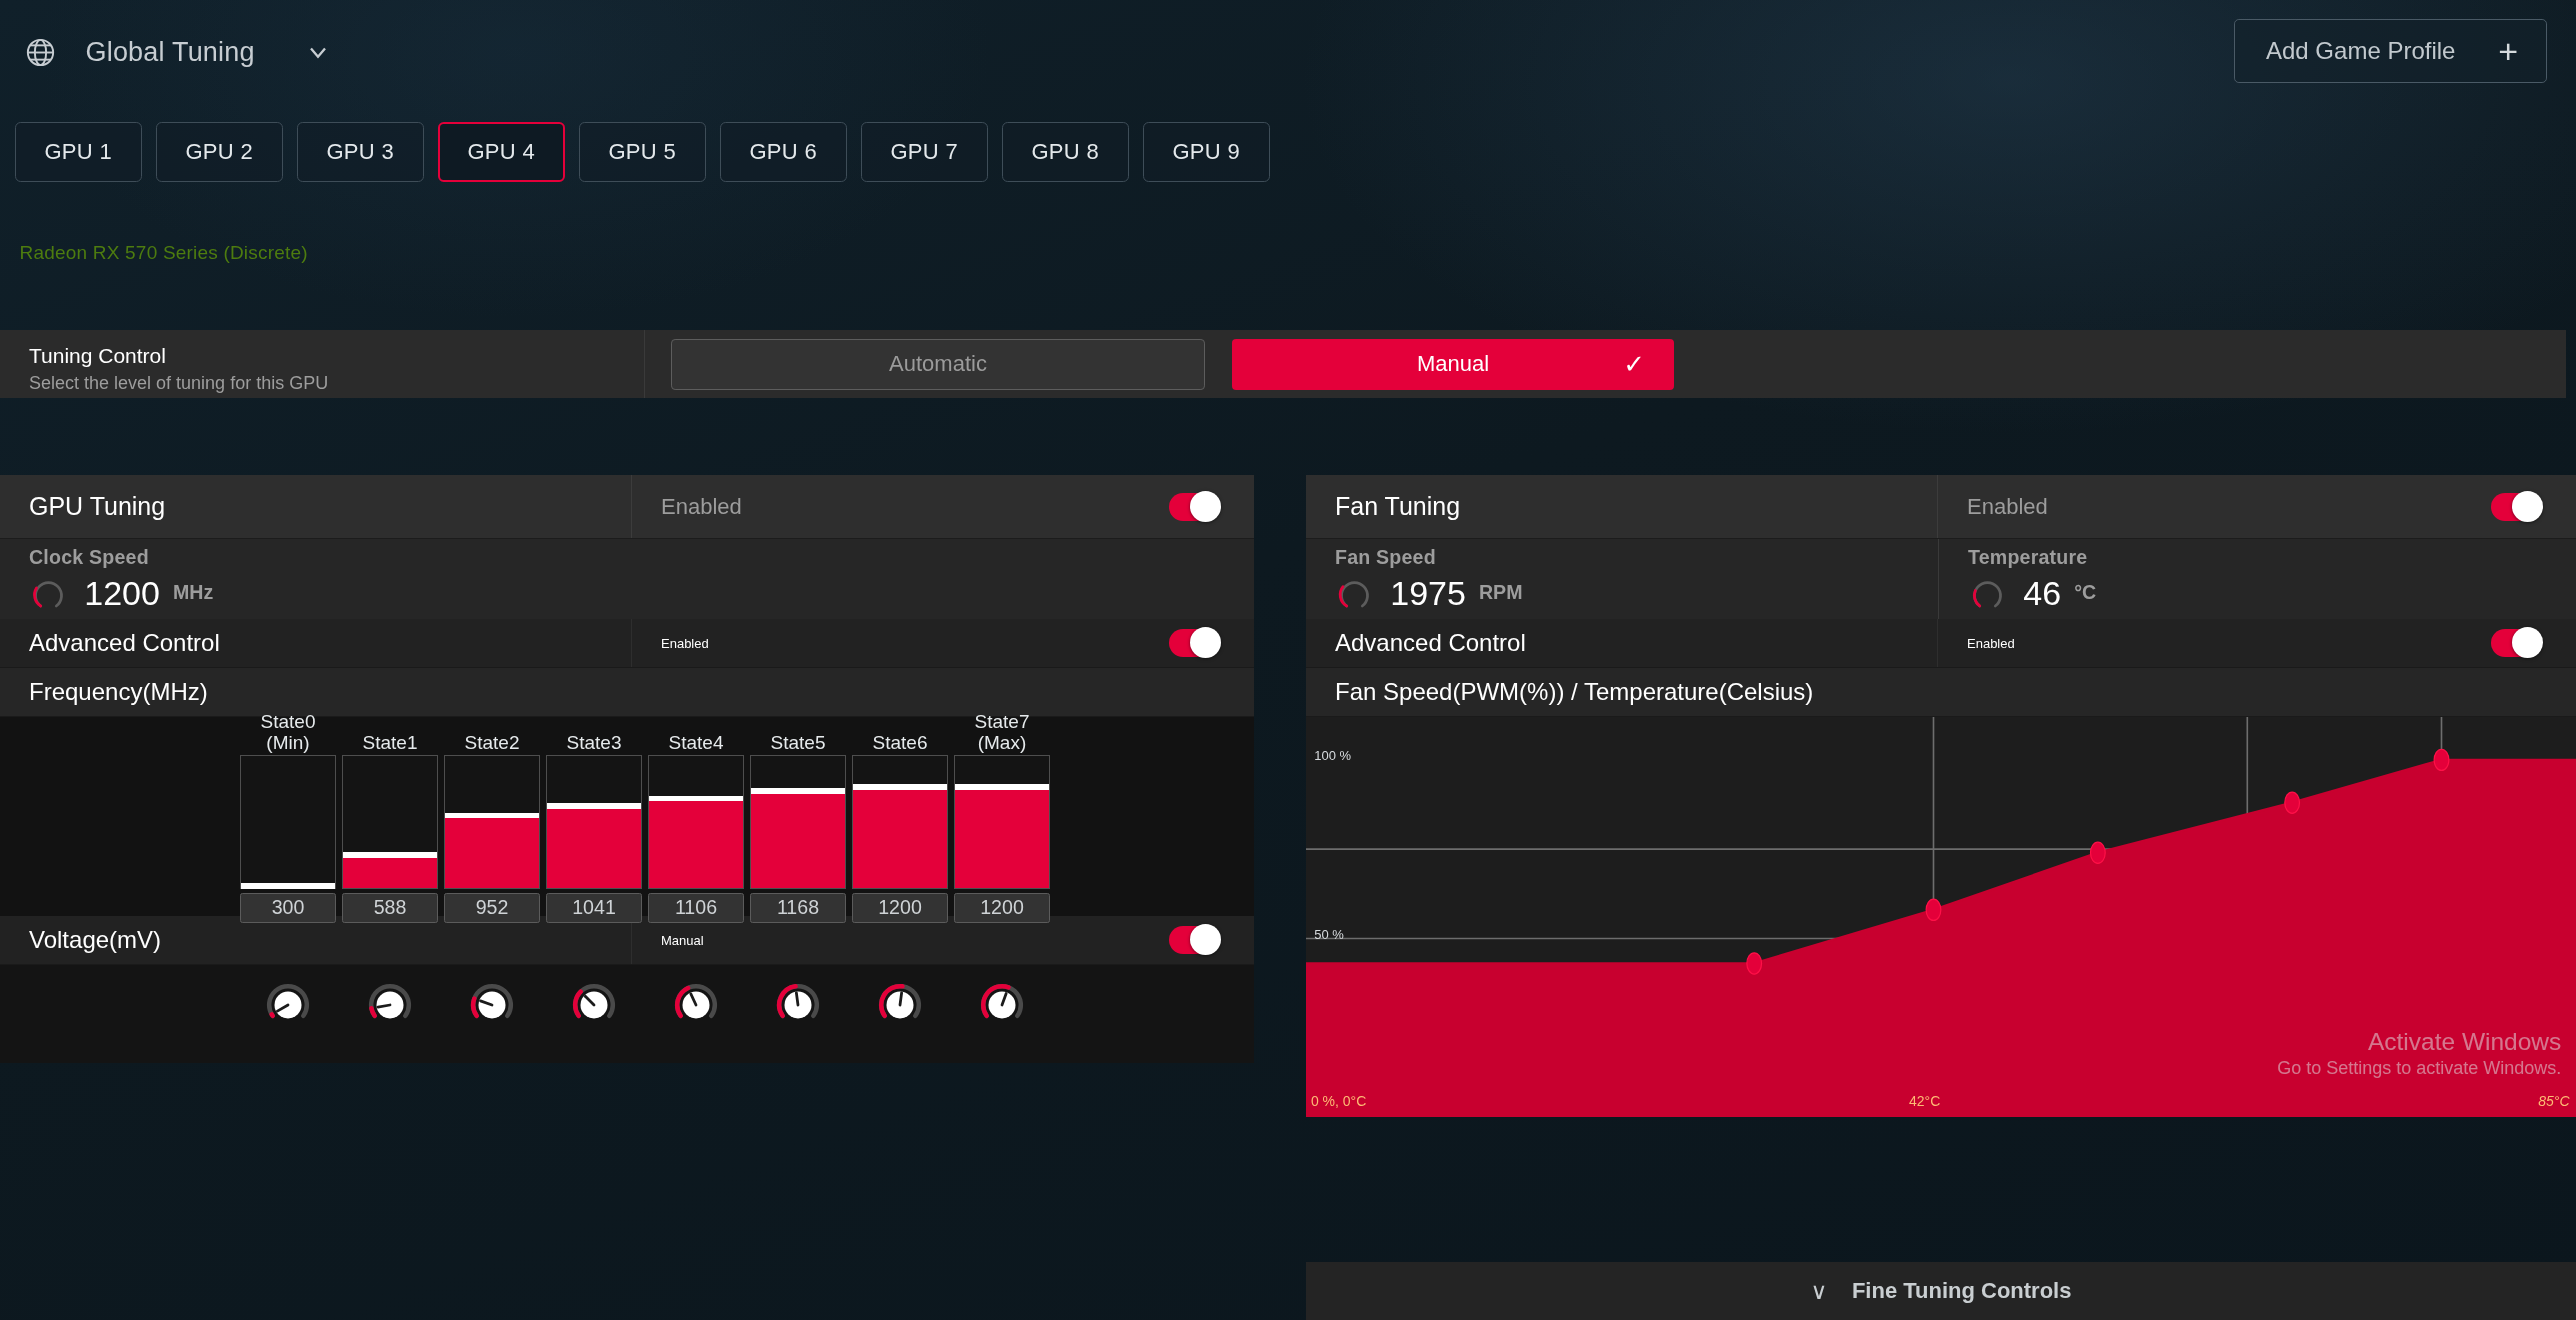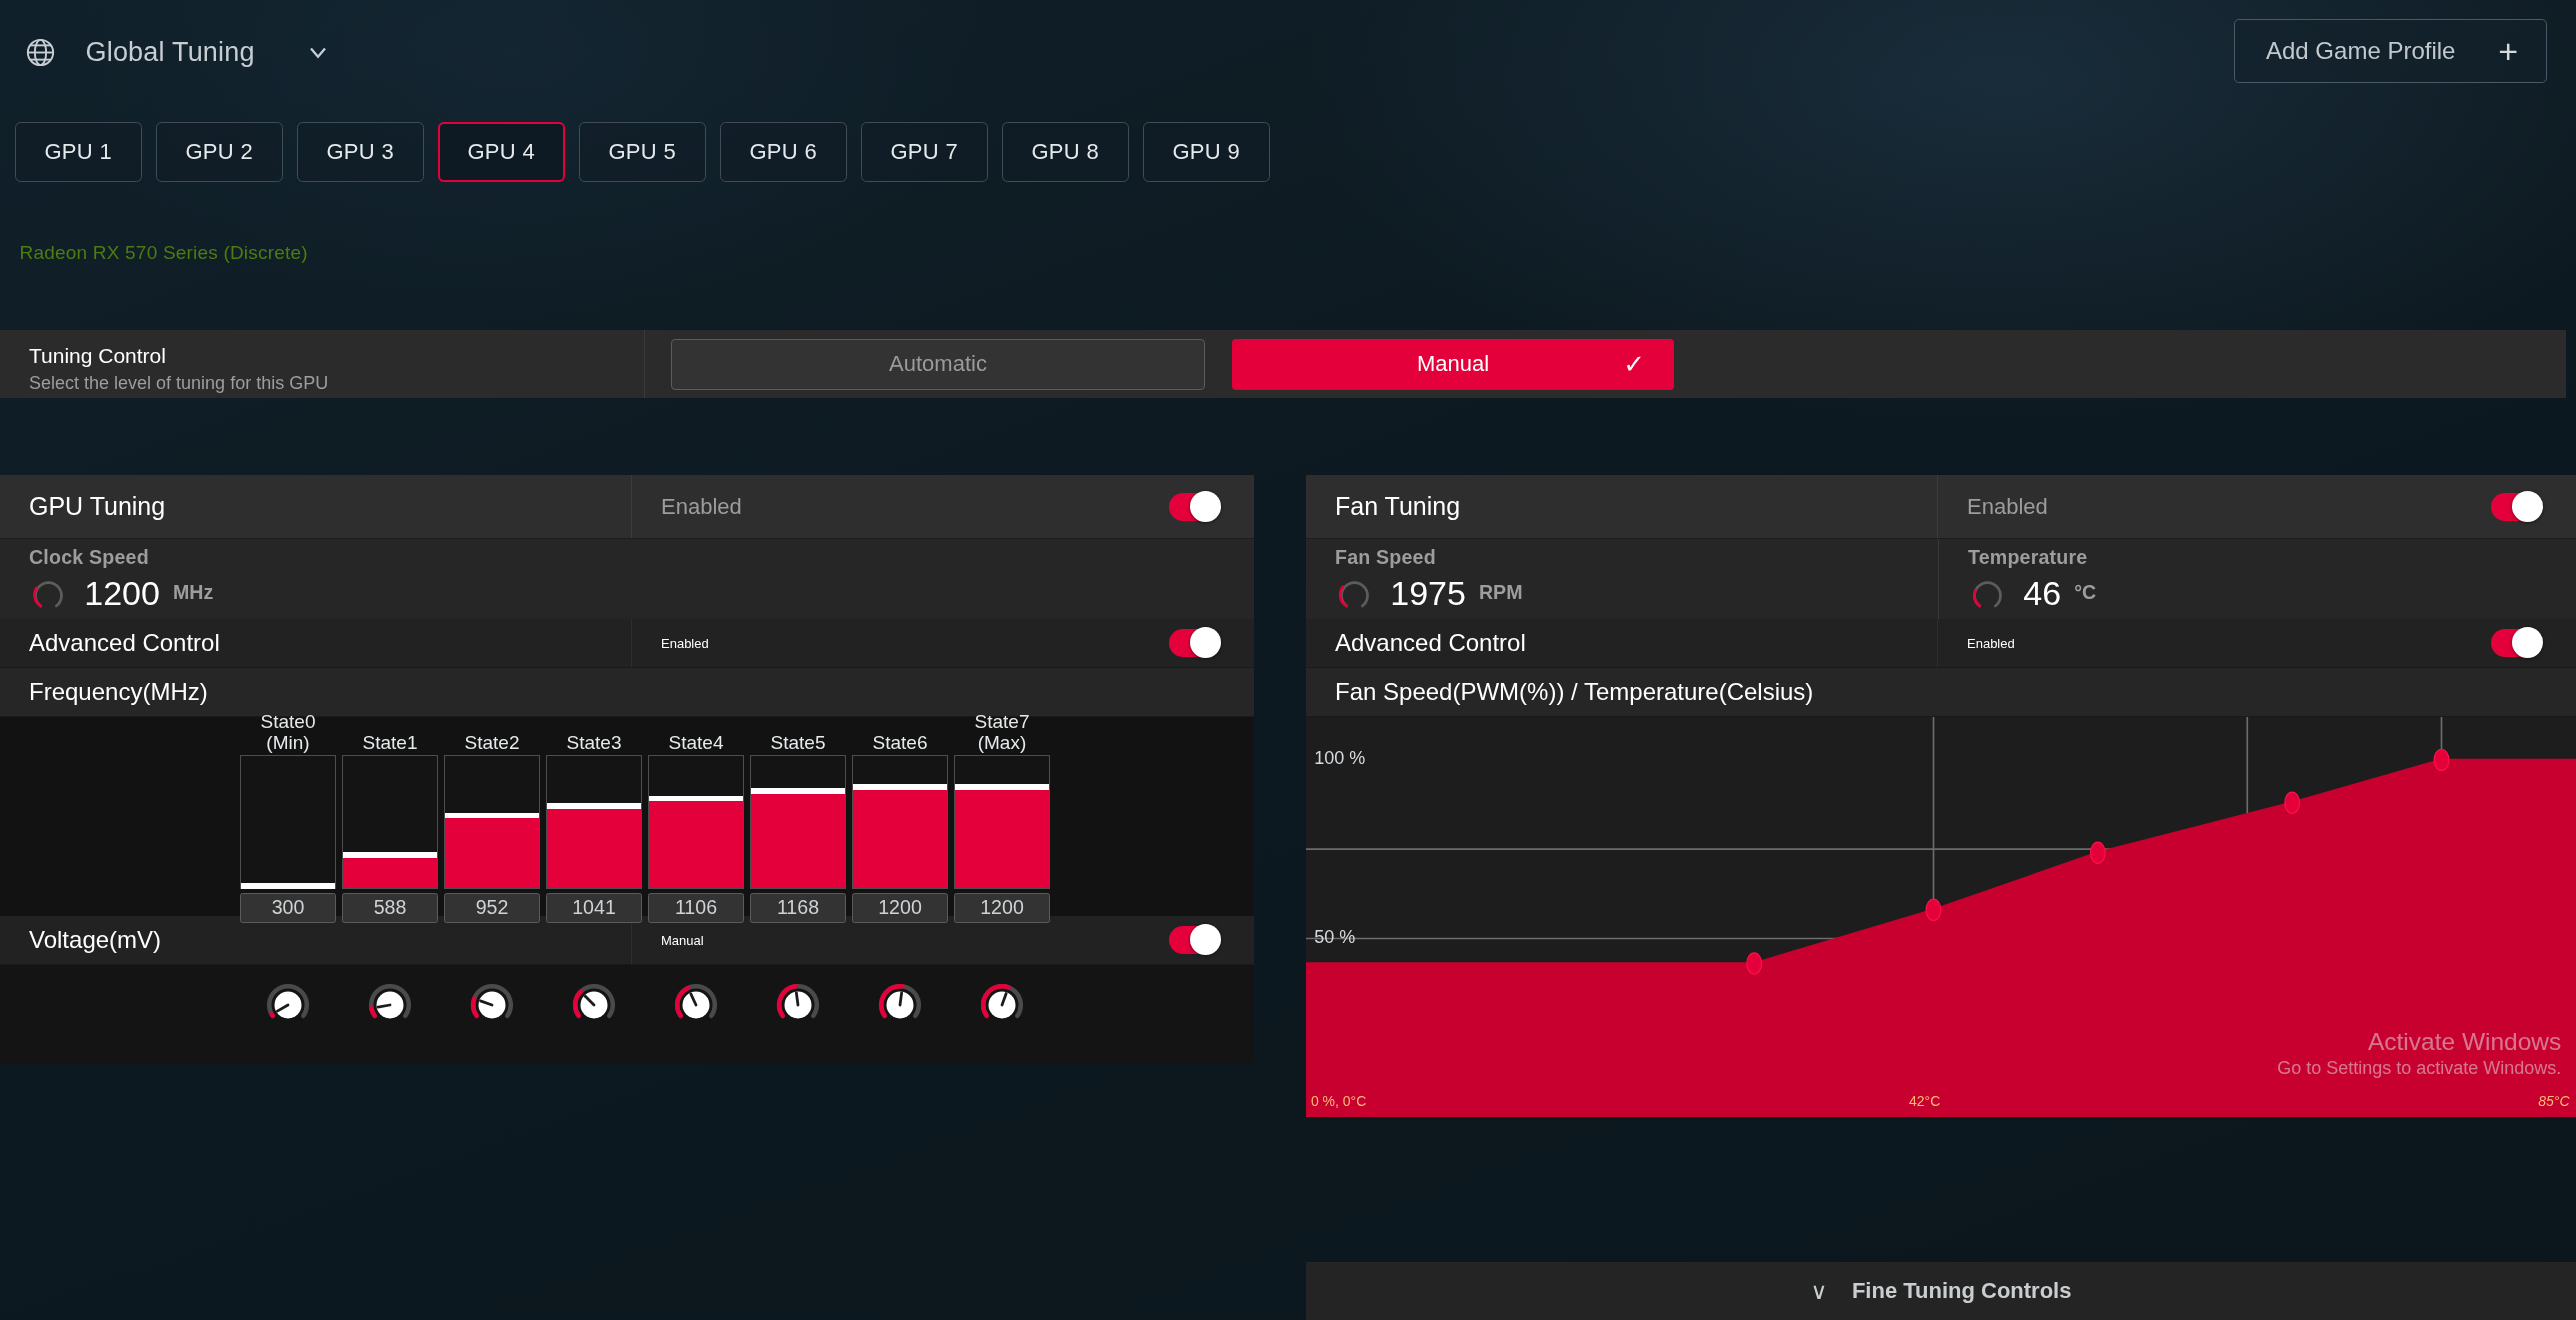--- a/index.html
+++ b/index.html
@@ -225,21 +225,21 @@
   }
   .knob-col { width: 102px; display: flex; justify-content: center; padding-top: 13px; }
   .knob-svg { width: 54px; height: 54px; cursor: pointer; }
 
   
   .fan-curve {
     height: 400px; background: #1d1d1d; position: relative; overflow: hidden;
   }
   .fc-svg { position: absolute; inset: 0; width: 100%; height: 100%; }
   .fc-ylab {
-    position: absolute; font-size: 18px; color: #d7dbde;
+    position: absolute; font-size: 13px; color: #d7dbde;
     left: 8.2px; pointer-events: none;
   }
   .fc-xlab { position: absolute; font-size: 14px; color: #fdba74; bottom: 8.2px; text-align: right; }
 
   .watermark {
     position: absolute; right: 14.7px; bottom: 38px;
     text-align: right; pointer-events: none;
   }
   .wm-title { font-size: 24.5px; color: rgba(225,228,230,0.52); line-height: 1.25; }
   .wm-sub   { font-size: 18px; color: rgba(225,228,230,0.52); }

